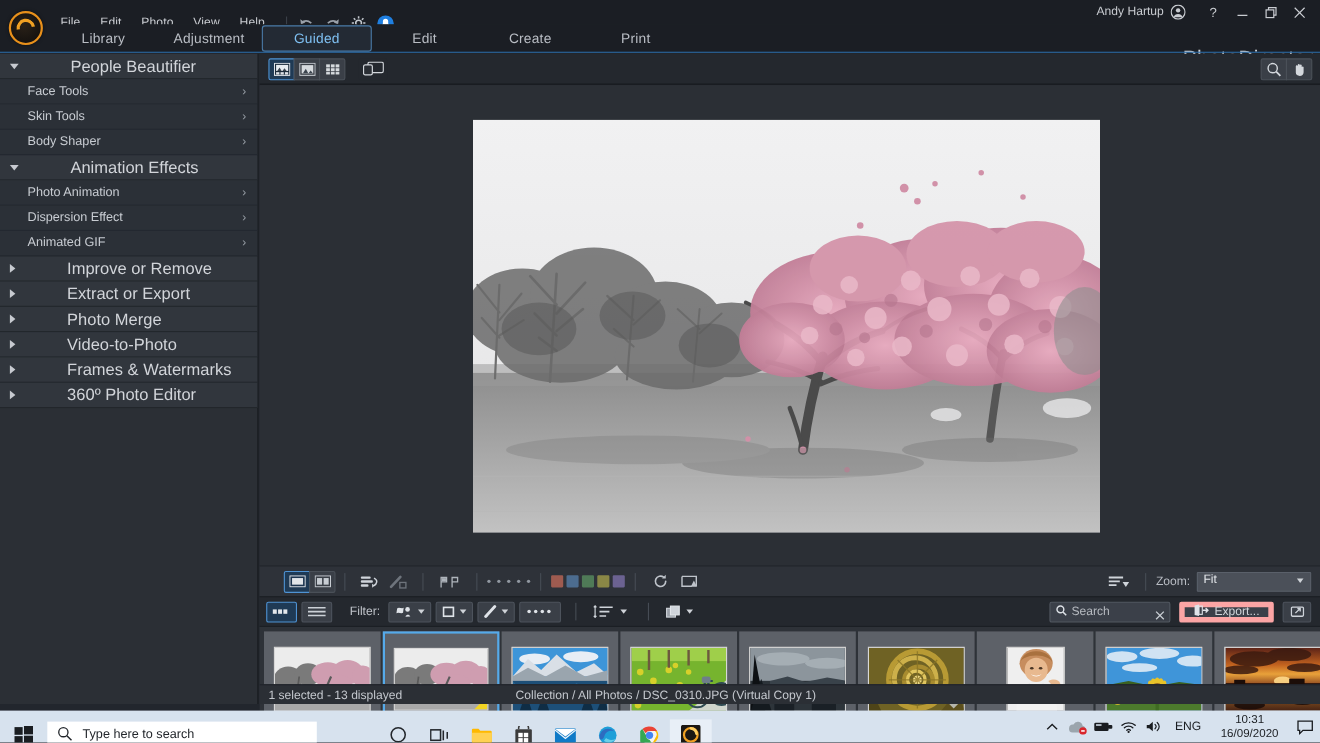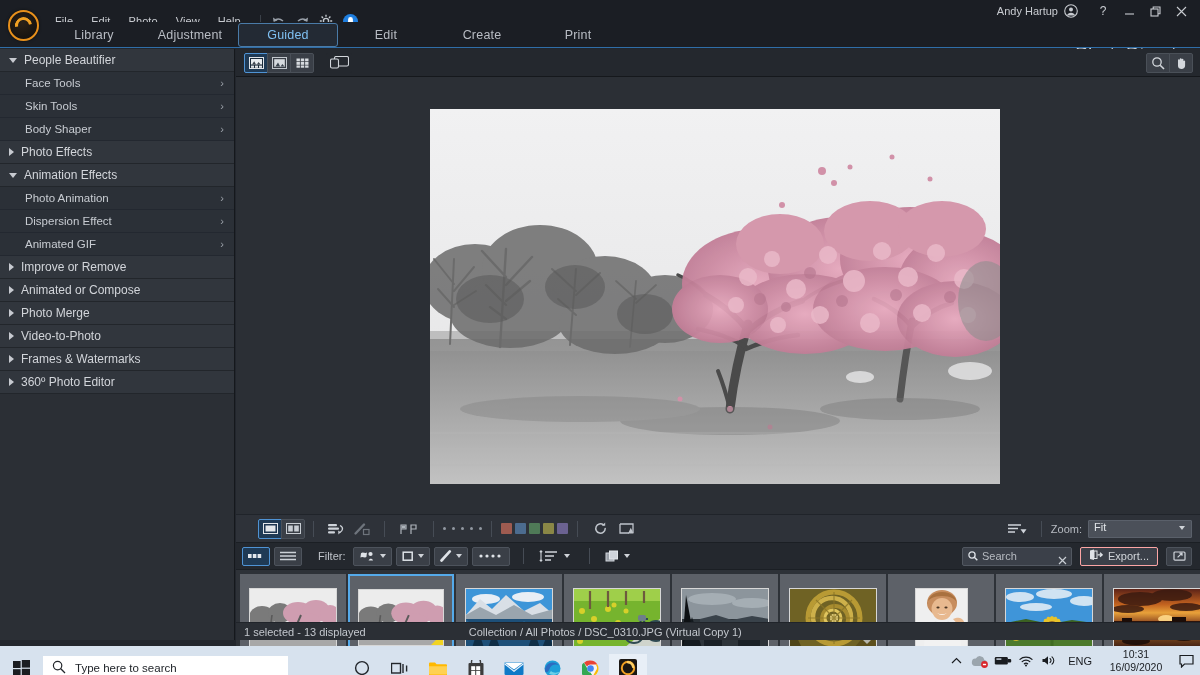--- a/index.html
+++ b/index.html
@@ -70,21 +70,21 @@
   }
   .accentline { position:absolute; left:0; top:47px; width:1200px; height:1px; background:#2f6ea8; }
 
   
   .leftpanel {
     position:absolute; left:0; top:49px; width:235px; height:591px;
     background:#2b2f35; border-right:1px solid #15181c;
   }
   .grp-head {
     height:23px; background:#31363d; border-bottom:1px solid #22262b;
-    display:flex; align-items:center; padding-left:9px; font-size:12px; color:#d2d5da;
+    display:flex; align-items:center; padding-left:9px; font-size:15px; color:#d2d5da;gap:40px;
   }
   .tri { width:0;height:0; margin-right:7px; }
   .tri.down { border-left:4px solid transparent; border-right:4px solid transparent; border-top:5px solid #c7cad0; }
   .tri.right { border-top:4px solid transparent; border-bottom:4px solid transparent; border-left:5px solid #c7cad0; }
   .sub-item {
     height:23px; border-bottom:1px solid #232830; background:#2b3037;
     display:flex; align-items:center; padding-left:25px; font-size:11.5px; color:#c8ccd2;
     position:relative;
   }
   .chev {
@@ -159,21 +159,21 @@
   .search {
     width:110px; height:19px; background:#3b4049; border:1px solid #525861; border-radius:2px;
     display:flex; align-items:center; padding:0 5px; position:relative;
   }
   .search input {
     background:transparent; border:none; outline:none; color:#d7dade; font-size:11px;
     width:72px; margin-left:4px; font-family:"Liberation Sans", sans-serif;
   }
   .search input::placeholder { color:#b6bac0; }
   .exportbtn {
-    height:19px; background:#3b4049; border:1px solid #fca5a5; border-radius:2px;
+    height:19px; background:#3b4049; border:5px solid #fca5a5; border-radius:2px;
     display:flex; align-items:center; padding:0 8px; gap:5px;
     font-size:11px; color:#d0d4d9; cursor:default;
   }
 
   .filmstrip {
     position:absolute; left:0; top:521px; width:964px; height:97px;
     background:#2e3238; display:flex; align-items:flex-start; padding:4px 0 0 4px;
     overflow:hidden;
   }
   .thumbcell {
@@ -331,24 +331,20 @@
     </div>
     <div class="sub-item">
       <span>Skin Tools</span>
       <span class="chev">›</span>
     </div>
     <div class="sub-item">
       <span>Body Shaper</span>
       <span class="chev">›</span>
     </div>
 
-    <div class="grp-head">
-      <span class="tri right"></span>
-      <span>Photo Effects</span>
-    </div>
 
     <div class="grp-head">
       <span class="tri down"></span>
       <span>Animation Effects</span>
     </div>
     <div class="sub-item">
       <span>Photo Animation</span>
       <span class="chev">›</span>
     </div>
     <div class="sub-item">
@@ -359,21 +355,21 @@
       <span>Animated GIF</span>
       <span class="chev">›</span>
     </div>
 
     <div class="grp-head">
       <span class="tri right"></span>
       <span>Improve or Remove</span>
     </div>
     <div class="grp-head">
       <span class="tri right"></span>
-      <span>Animated or Compose</span>
+      <span>Extract or Export</span>
     </div>
     <div class="grp-head">
       <span class="tri right"></span>
       <span>Photo Merge</span>
     </div>
     <div class="grp-head">
       <span class="tri right"></span>
       <span>Video-to-Photo</span>
     </div>
     <div class="grp-head">

